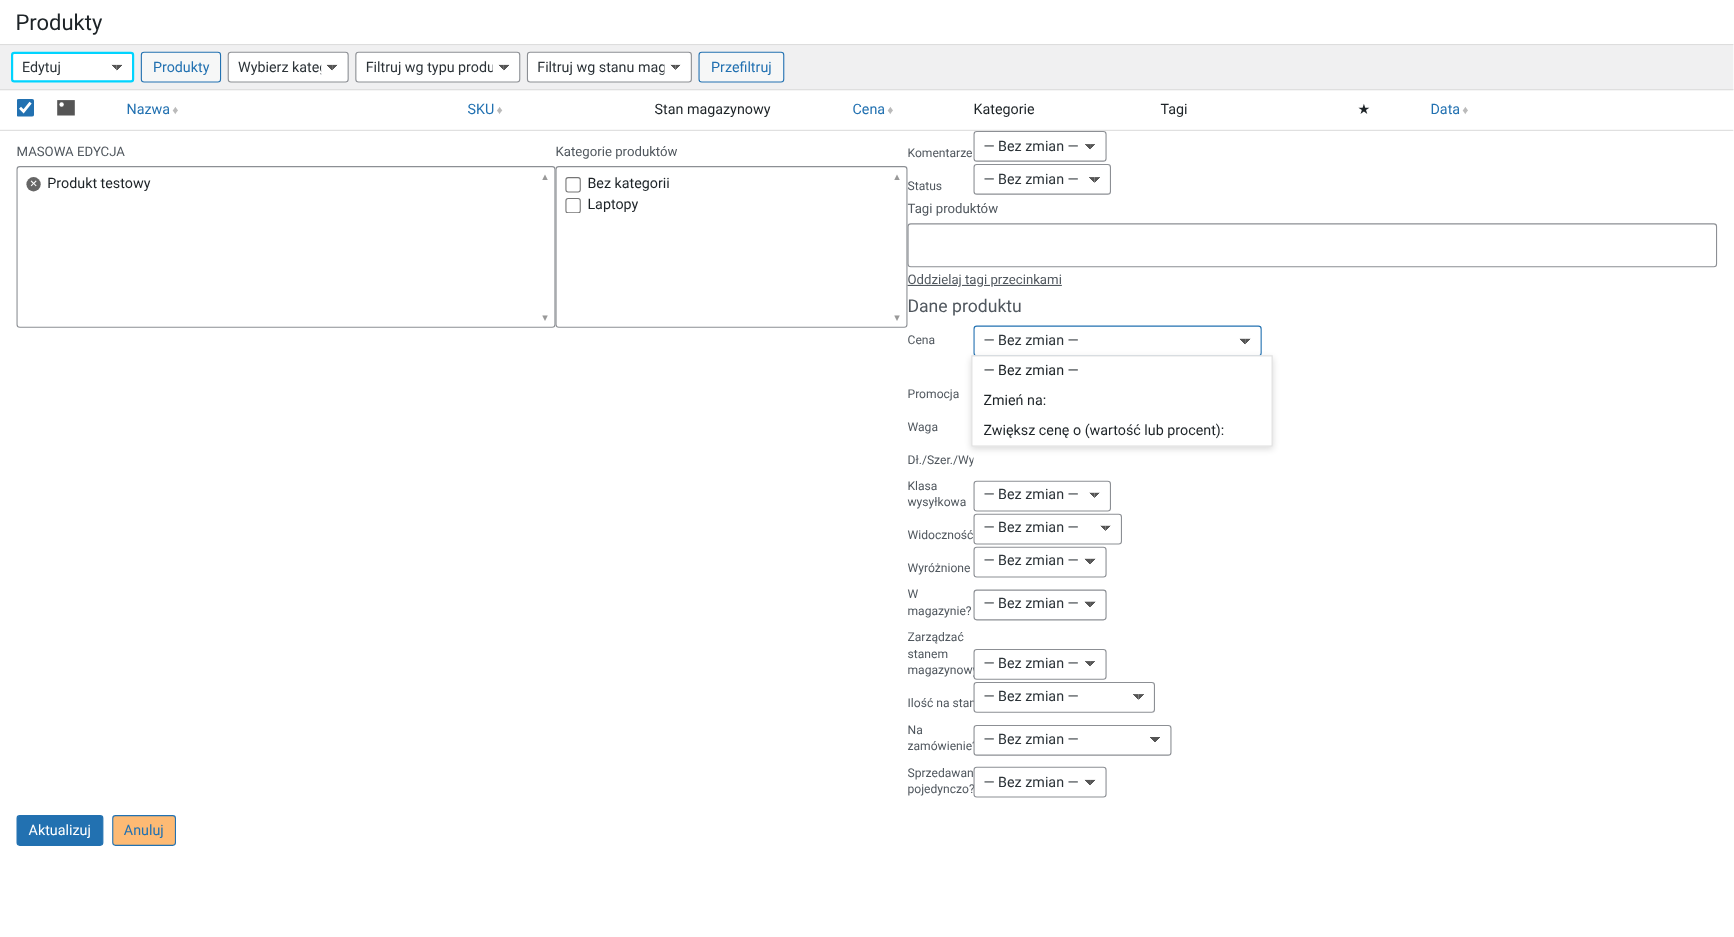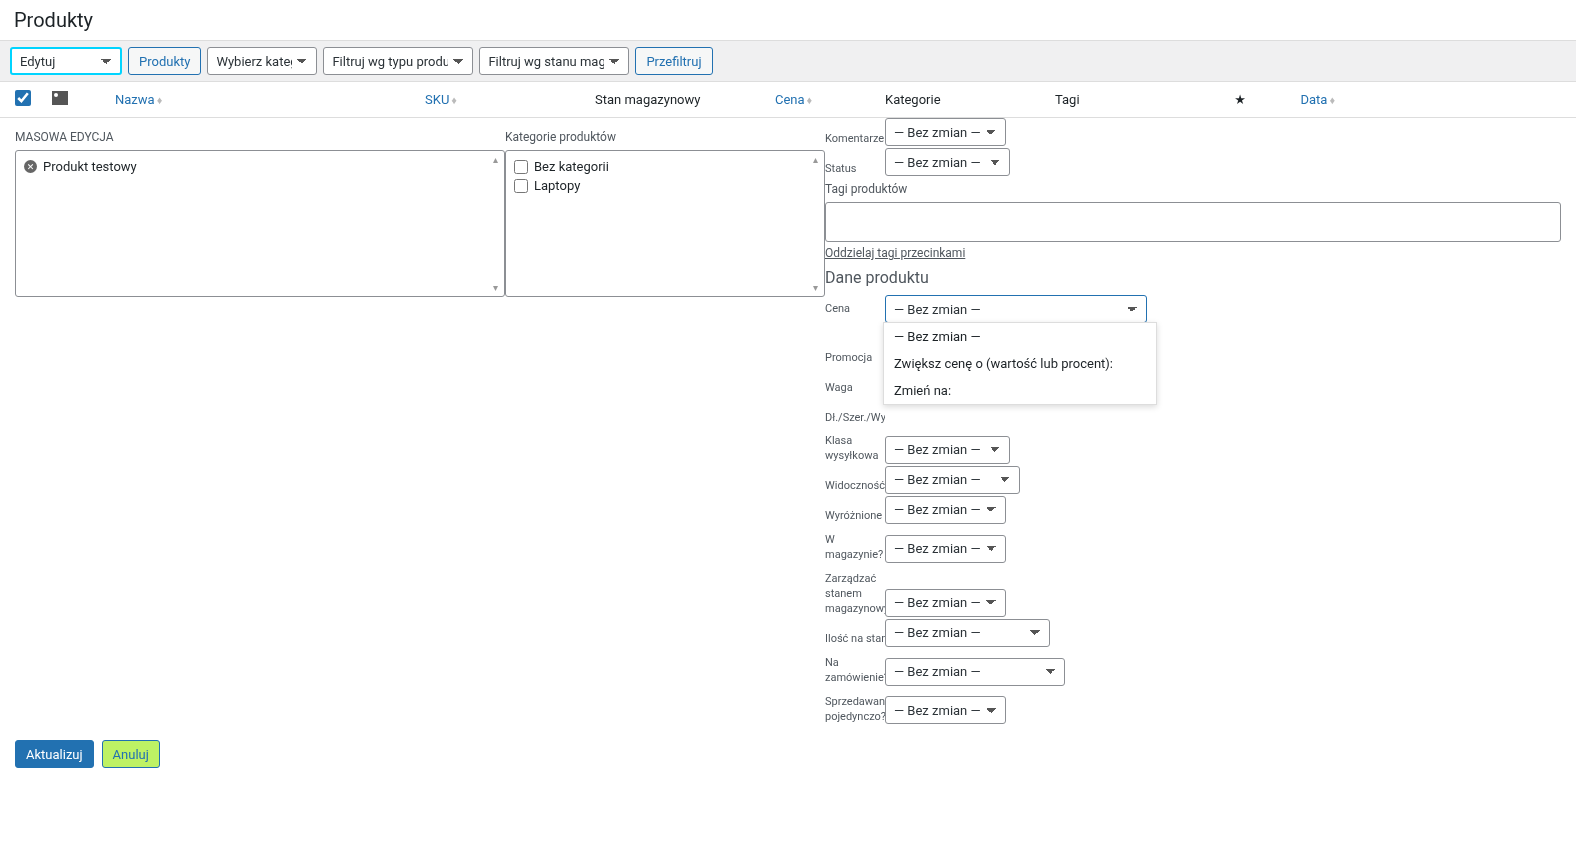--- a/index.html
+++ b/index.html
@@ -3,21 +3,21 @@
 <meta charset="utf-8">
 <style>
 * { box-sizing: border-box; margin: 0; padding: 0; font-family: -apple-system, BlinkMacSystemFont, "Segoe UI", Roboto, sans-serif; }
 body { background: #fff; color: #1d2327; font-size: 13px; }
 .page-title { font-size: 20px; font-weight: 400; padding: 8px 14px; color: #1d2327; }
 .filters-bar { background: #f0f0f1; border-top: 1px solid #ddd; border-bottom: 1px solid #ddd; padding: 6px 10px; display: flex; gap: 6px; align-items: center; }
 .select-control { background: #fff; border: 1px solid #8c8f94; border-radius: 3px; padding: 4px 24px 4px 8px; font-size: 13px; color: #2c3338; appearance: none; background-image: linear-gradient(45deg, transparent 50%, #555 50%), linear-gradient(135deg, #555 50%, transparent 50%); background-position: calc(100% - 14px) center, calc(100% - 9px) center; background-size: 5px 5px, 5px 5px; background-repeat: no-repeat; min-height: 28px; }
 .select-control.highlighted { border: 2.5px solid #00d4ff; }
 .btn { background: #f6f7f7; border: 1px solid #2271b1; border-radius: 3px; padding: 4px 10px; font-size: 13px; color: #2271b1; cursor: pointer; min-height: 28px; }
 .btn-primary { background: #2271b1; color: #fff; border-color: #2271b1; }
-.btn-secondary { background: #bef264; border: 1px solid #2271b1; color: #2271b1; }
+.btn-secondary { background: #fdba74; border: 1px solid #2271b1; color: #2271b1; }
 .columns-header { display: flex; border-bottom: 1px solid #ddd; padding: 8px 15px; align-items: center; font-size: 13px; }
 .col-check { width: 30px; }
 .col-img { width: 30px; text-align: center; }
 .col-name { width: 350px; color: #2271b1; padding-left: 40px; }
 .col-sku { width: 170px; color: #2271b1; }
 .col-stock { width: 180px; }
 .col-price { width: 110px; color: #2271b1; }
 .col-categories { width: 170px; }
 .col-tags { width: 160px; }
 .col-star { width: 50px; text-align: center; }
@@ -134,22 +134,22 @@
     <div class="help-text">Oddzielaj tagi przecinkami</div>
 
     <div class="section-heading">Dane produktu</div>
 
     <div class="field-row" style="align-items:flex-start;">
       <div class="fld-label">Cena</div>
       <div style="position:relative;">
         <select class="select-control price-select"><option>— Bez zmian —</option></select>
         <div class="dropdown-menu">
           <div class="dropdown-item">— Bez zmian —</div>
+          <div class="dropdown-item">Zmień na:</div>
           <div class="dropdown-item">Zwiększ cenę o (wartość lub procent):</div>
-          <div class="dropdown-item">Zmień na:</div>
         </div>
       </div>
     </div>
 
     <div class="field-row" style="margin-top:-70px;">
       <div class="fld-label">Promocja</div>
     </div>
     <div class="field-row">
       <div class="fld-label">Waga</div>
     </div>

